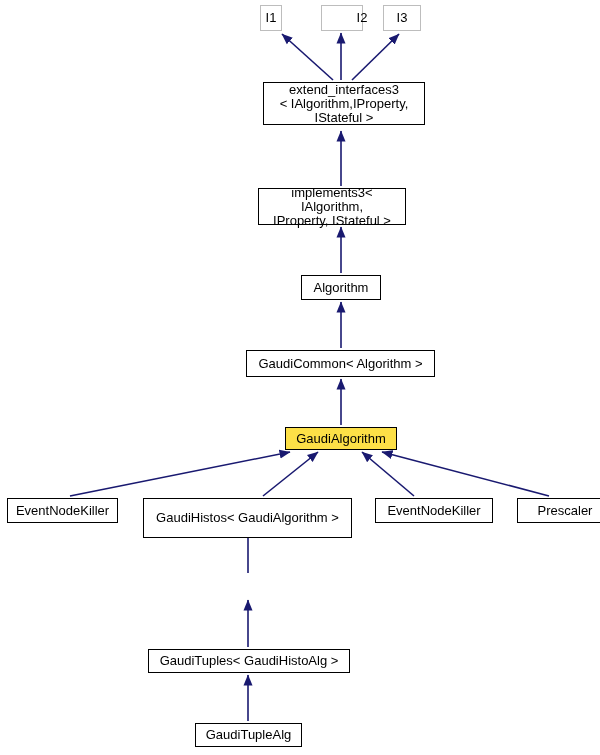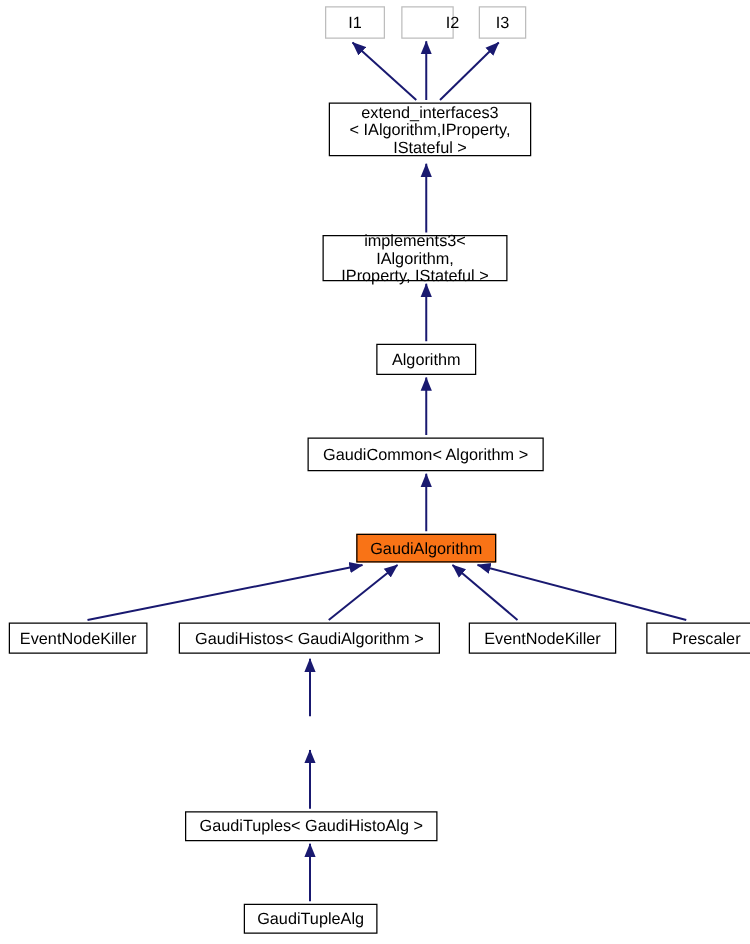--- a/index.html
+++ b/index.html
@@ -9,21 +9,21 @@
   }
   svg.edge-layer{position:absolute;left:0;top:0;width:600px;height:755px;}
   .node{
     position:absolute;box-sizing:border-box;
     background:#ffffff;border:1px solid #000000;
     display:flex;align-items:center;justify-content:center;
     text-align:center;white-space:pre-line;
     font-size:13px;line-height:14px;color:#000000;
   }
   .node.external{border-color:#bdbdbd;}
-  .node.highlight{background:#f97316;}
+  .node.highlight{background:#fde047;}
 </style>
 </head>
 <body>
 
 <div class="canvas">
 
   <svg class="edge-layer" viewBox="0 0 600 755">
     <defs>
       <marker id="arrowhead" markerUnits="userSpaceOnUse" markerWidth="12" markerHeight="10" refX="10.5" refY="5" orient="auto">
         <path d="M0,0.5 L11,5 L0,9.5 z" fill="#191970"></path>
@@ -40,40 +40,40 @@
       <line x1="70" y1="496" x2="290" y2="452" marker-end="url(#arrowhead)"></line>
       <line x1="263" y1="496" x2="318" y2="452" marker-end="url(#arrowhead)"></line>
       <line x1="414" y1="496" x2="362" y2="452" marker-end="url(#arrowhead)"></line>
       <line x1="549" y1="496" x2="382" y2="452" marker-end="url(#arrowhead)"></line>
       <line x1="248" y1="573" x2="248" y2="527" marker-end="url(#arrowhead)"></line>
       <line x1="248" y1="647" x2="248" y2="600" marker-end="url(#arrowhead)"></line>
       <line x1="248" y1="721" x2="248" y2="675" marker-end="url(#arrowhead)"></line>
     </g>
   </svg>
 
-  <div class="node external" style="left:260px;top:5px;width:48px;height:26px;text-align:center;">I1</div>
+  <div class="node external" style="left:260px;top:5px;width:22px;height:26px;text-align:center;">I1</div>
   <div class="node external" style="left:321px;top:5px;width:39px;height:26px;padding-left:40px;">I2</div>
   <div class="node external" style="left:383px;top:5px;width:38px;height:26px;">I3</div>
 
   <div class="node" style="left:263px;top:82px;width:162px;height:43px;">extend_interfaces3
 &lt; IAlgorithm,IProperty,
 IStateful &gt;</div>
 
   <div class="node" style="left:258px;top:188px;width:148px;height:37px;">implements3&lt; IAlgorithm,
 IProperty, IStateful &gt;</div>
 
   <div class="node" style="left:301px;top:275px;width:80px;height:25px;">Algorithm</div>
 
   <div class="node" style="left:246px;top:350px;width:189px;height:27px;">GaudiCommon&lt; Algorithm &gt;</div>
 
   <div class="node highlight" style="left:285px;top:427px;width:112px;height:23px;">GaudiAlgorithm</div>
 
   <div class="node" style="left:7px;top:498px;width:111px;height:25px;">EventNodeKiller</div>
 
-  <div class="node" style="left:143px;top:498px;width:209px;height:25px;">GaudiHistos&lt; GaudiAlgorithm &gt;</div>
+  <div class="node" style="left:143px;top:498px;width:209px;height:40px;">GaudiHistos&lt; GaudiAlgorithm &gt;</div>
 
   <div class="node" style="left:375px;top:498px;width:118px;height:25px;">EventNodeKiller</div>
 
   <div class="node" style="left:517px;top:498px;width:96px;height:25px;">Prescaler</div>
 
 
   <div class="node" style="left:148px;top:649px;width:202px;height:24px;">GaudiTuples&lt; GaudiHistoAlg &gt;</div>
 
   <div class="node" style="left:195px;top:723px;width:107px;height:24px;">GaudiTupleAlg</div>
 

